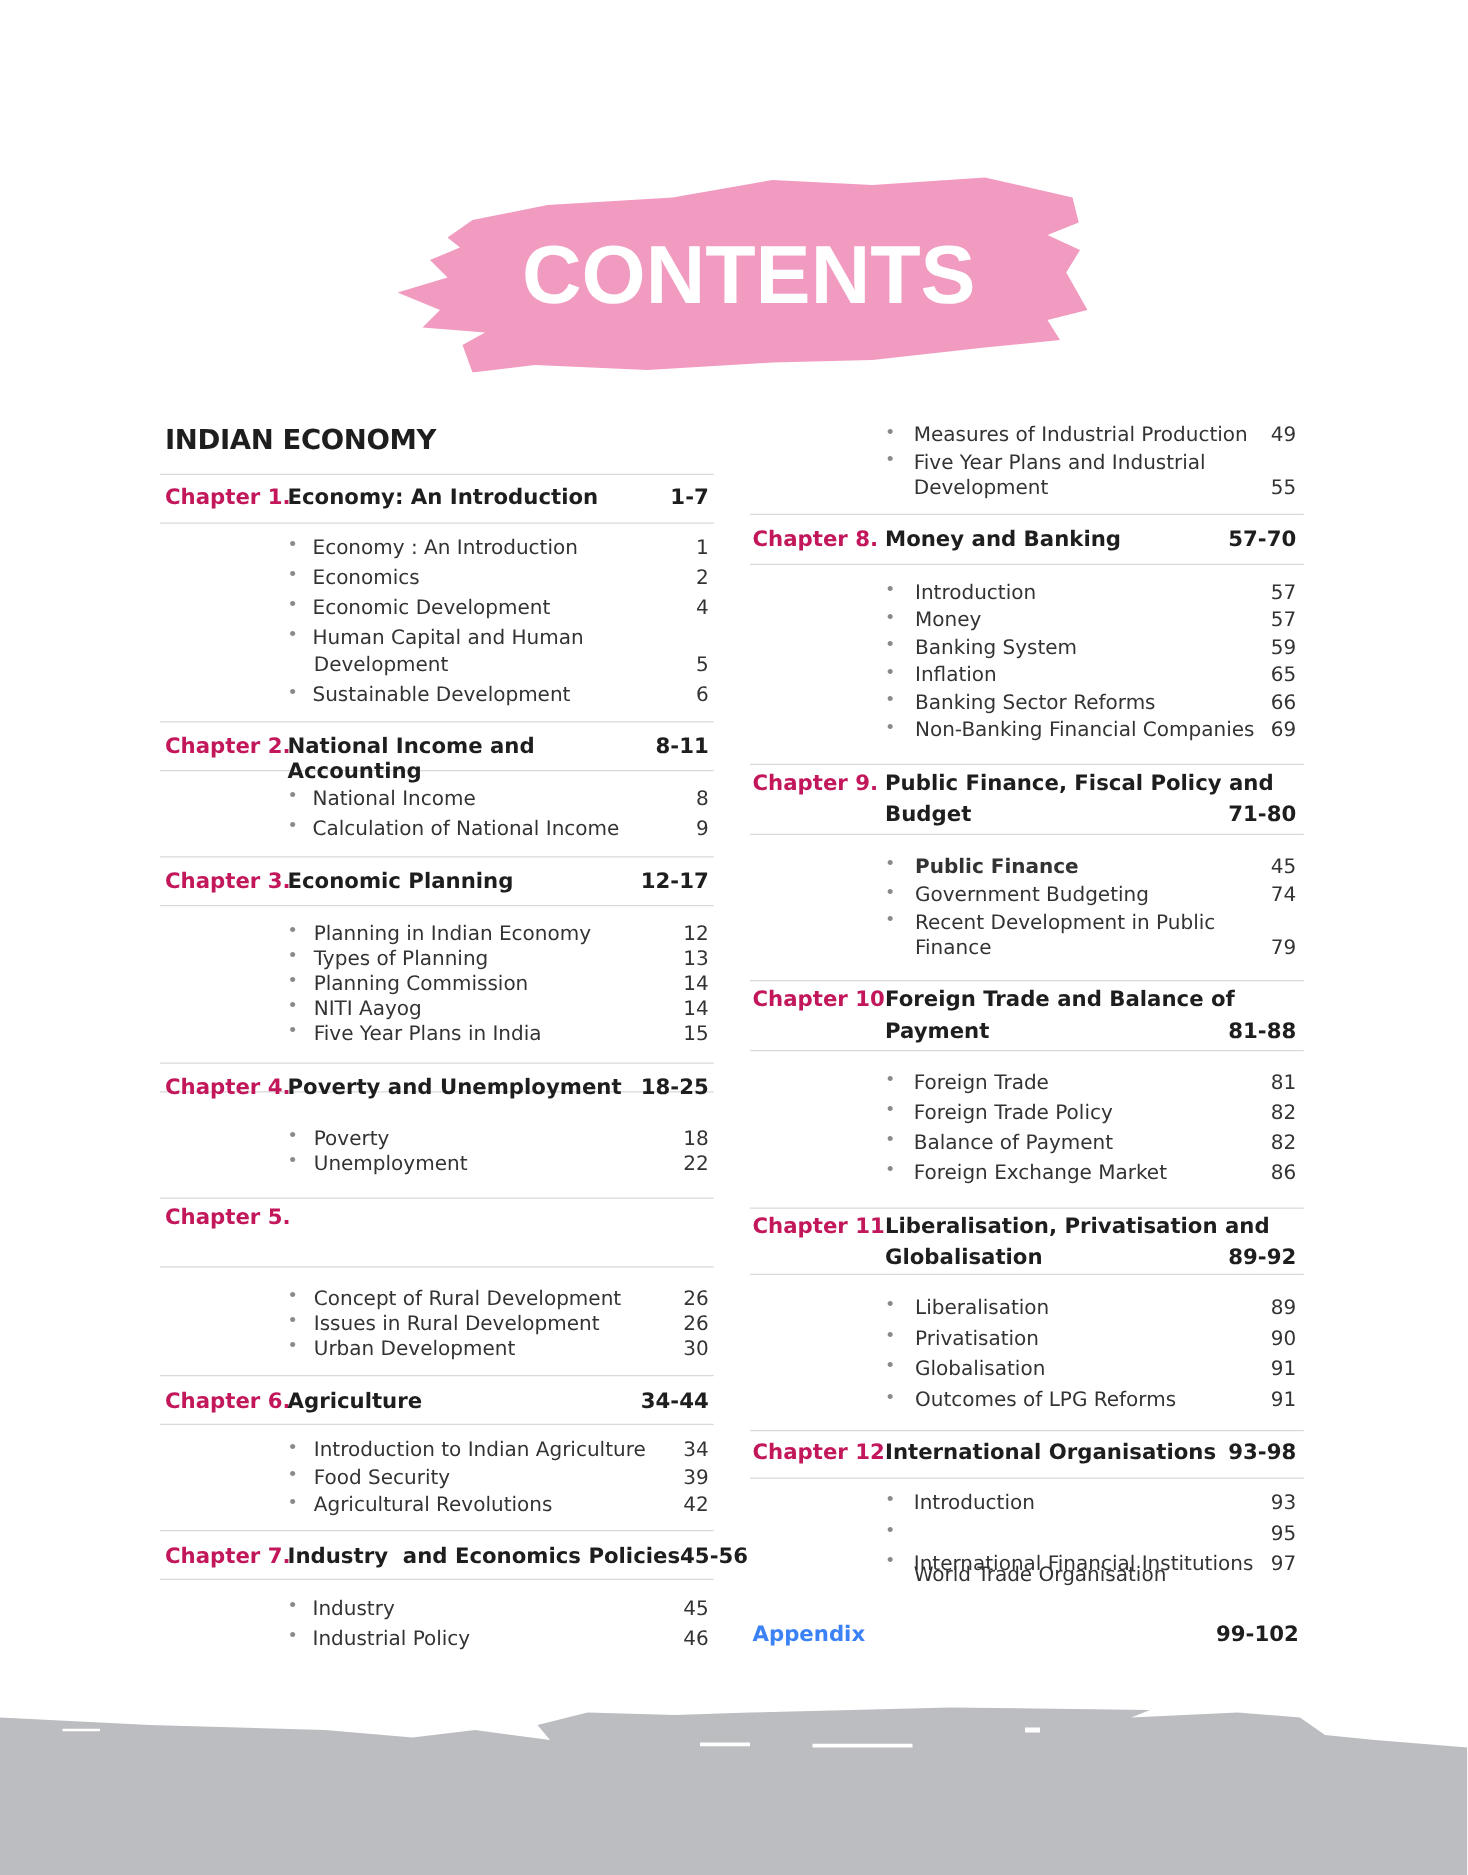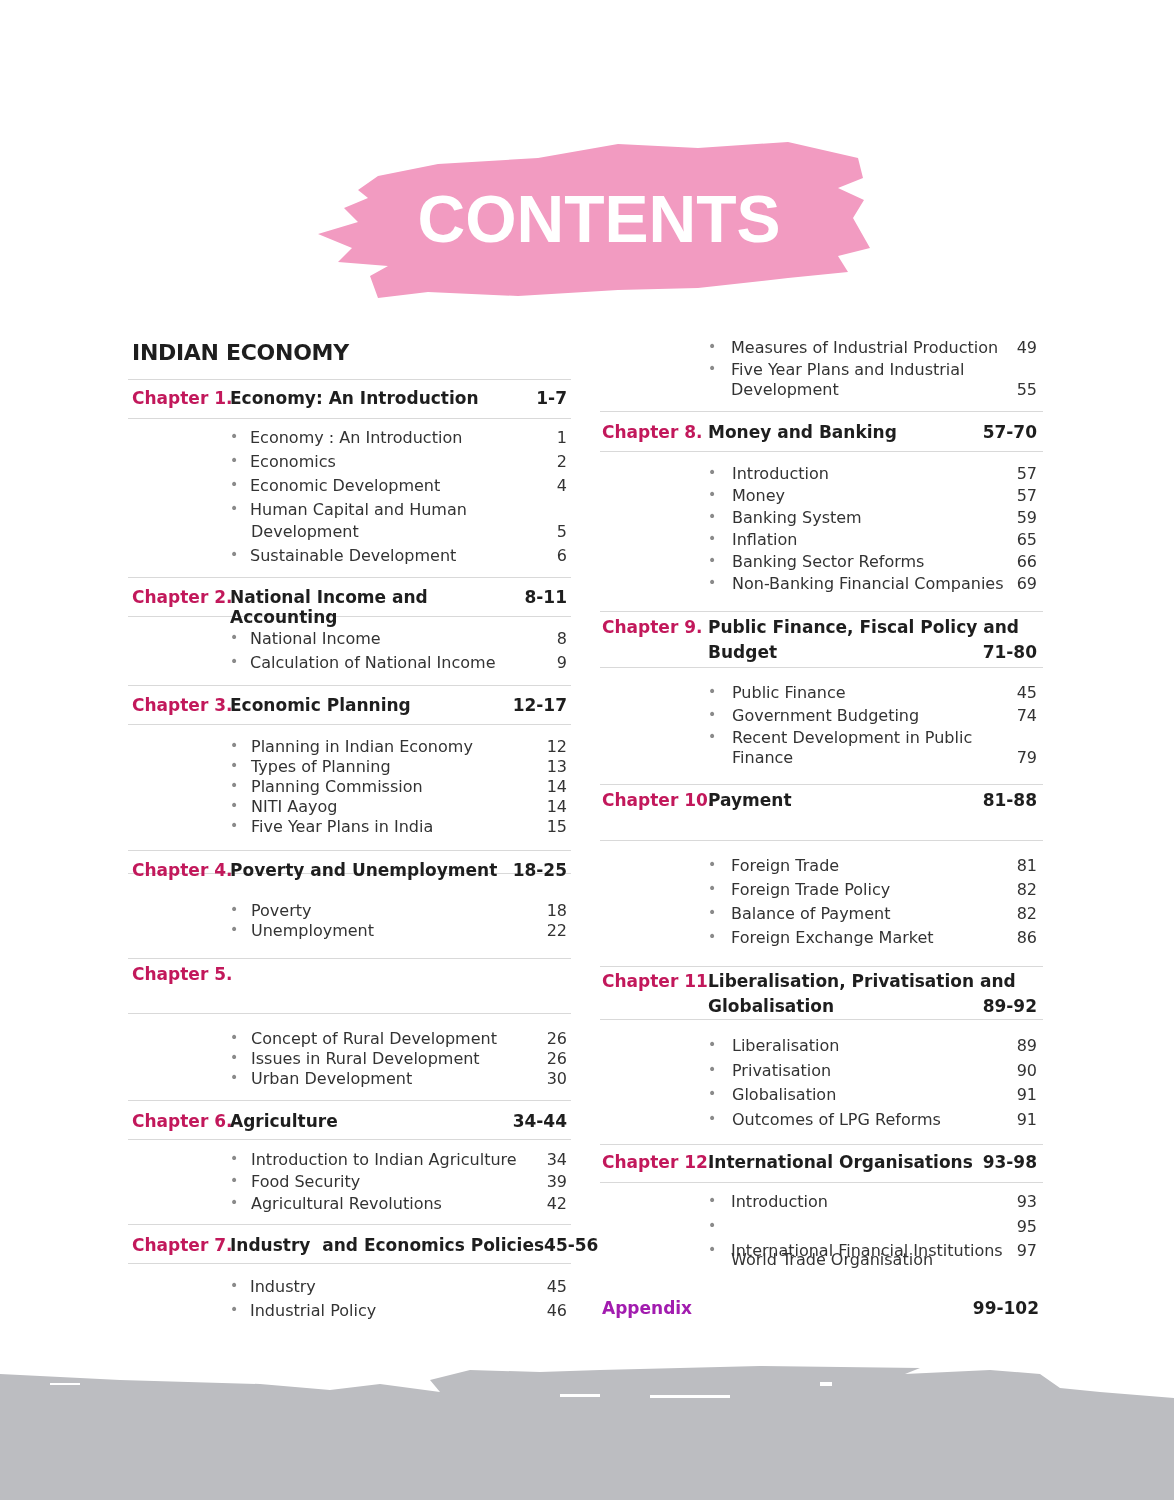--- a/index.html
+++ b/index.html
@@ -33,21 +33,21 @@
   .topics { position: absolute; width: 443px; }
   .topic { display: flex; font-size: 16px; color: #333333; position: relative; }
   .topic .bullet { position: absolute; color: #8a8a8a; font-size: 14px; }
   .topic .t-text { flex: 1; }
   .topic .t-page { text-align: right; padding-right: 4px; white-space: nowrap; }
 
   .appendix {
     position: absolute; left: 602px; top: 1298px; width: 437px;
     display: flex; justify-content: space-between; font-weight: bold; font-size: 17px;
   }
-  .appendix .a-label { color: #a21caf; }
+  .appendix .a-label { color: #3b82f6; }
   .appendix .a-pages { color: #1e1e1e; }
 
   .footer-band { position: absolute; left: 0; top: 1360px; width: 1174px; height: 140px; }
 </style>
 </head>
 <body>
 
 <div class="banner">
   <svg width="552" height="160" viewBox="0 0 552 160">
     <path fill="#f29bc1" d="M60,38 L120,26 L220,20 L300,6 L380,10 L470,4 L540,20 L545,40 L520,50 L546,62 L535,80 L552,110 L520,118 L530,134 L470,140 L380,150 L300,152 L200,158 L110,154 L60,160 L52,138 L70,128 L20,124 L34,110 L0,96 L40,84 L26,70 L50,60 L40,52 Z"></path>
@@ -318,21 +318,21 @@
       <div class="chap-line">
         <span>Budget</span>
         <span class="chap-pages" style="padding-right:6px;">71-80</span>
       </div>
     </div>
   </div>
 </div>
 <div class="topics" style="left:600px; top:683px;">
   <div class="topic" style="height:23px;">
       <span class="bullet" style="left:108px;">•</span>
-      <span class="t-text" style="padding-left:132px;">Public Finance</span>
+      <span class="t-text" style="padding-left:132px;font-weight:bold;">Public Finance</span>
       <span class="t-page" style="padding-right:6px;">45</span>
     </div>
   <div class="topic" style="height:22px;">
       <span class="bullet" style="left:108px;">•</span>
       <span class="t-text" style="padding-left:132px;">Government Budgeting</span>
       <span class="t-page" style="padding-right:6px;">74</span>
     </div>
   <div class="topic" style="height:20px;">
       <span class="bullet" style="left:108px;">•</span>
       <span class="t-text" style="padding-left:132px;">Recent Development in Public</span>
@@ -341,20 +341,21 @@
   <div class="topic" style="height:22px;">
       <span class="t-text" style="padding-left:132px;">Finance</span>
       <span class="t-page" style="padding-right:6px;">79</span>
     </div>
 </div>
 
 <div class="chapter" style="left:600px; top:784px; height:57px; padding-top:5px;">
   <div class="chap-row">
     <span class="chap-label" style="width:108px; padding-left:2px;">Chapter 10.</span>
     <div class="chap-title">
+      <div style="height:25px;">Foreign Trade and Balance of</div>
       <div class="chap-line">
         <span>Payment</span>
         <span class="chap-pages" style="padding-right:6px;">81-88</span>
       </div>
     </div>
   </div>
 </div>
 <div class="topics" style="left:600px; top:856px;">
   <div class="topic" style="height:24px;">
       <span class="bullet" style="left:108px;">•</span>

